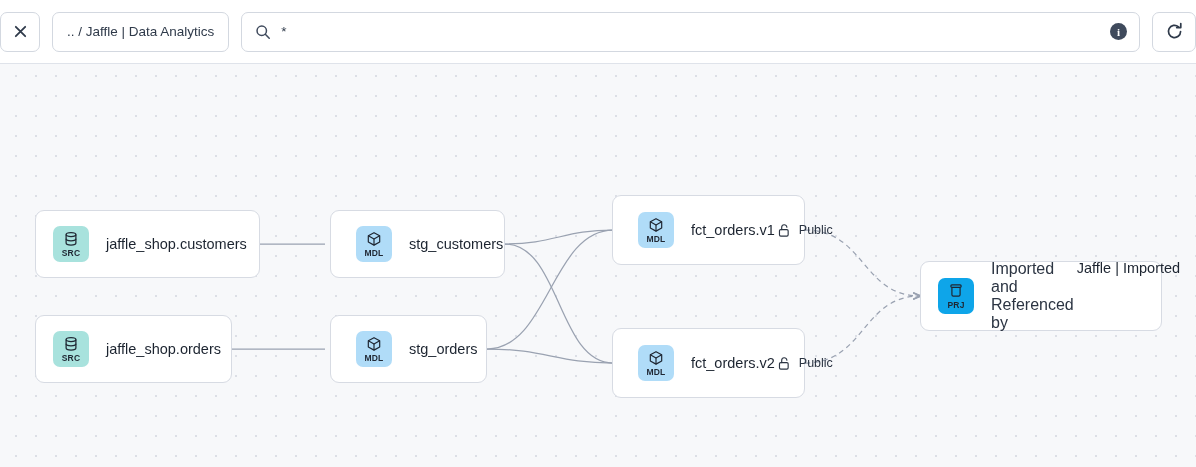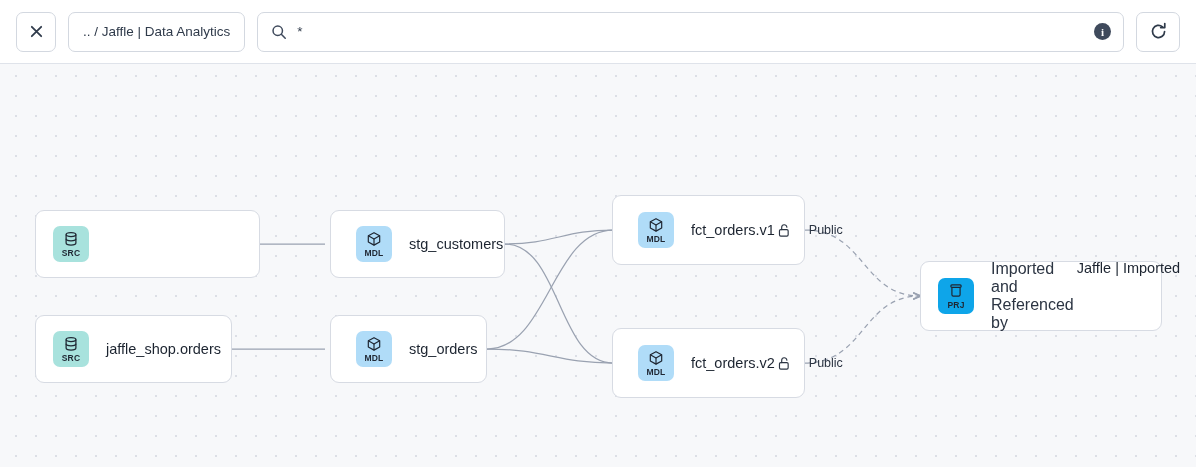--- a/index.html
+++ b/index.html
@@ -10,21 +10,21 @@
     overflow: hidden;
   }
 
   
   #toolbar {
     position: absolute; top: 0; left: 0;
     width: 1196px; height: 64px;
     background: #ffffff;
     border-bottom: 1px solid #dfe3ea;
     display: flex; align-items: center;
-    padding: 0 16px;
+    padding: 0 0;
     gap: 12px;
     z-index: 5;
   }
   .tb-btn {
     height: 40px; min-width: 40px;
     background: #ffffff;
     border: 1px solid #d3d8e0;
     border-radius: 7px;
     display: flex; align-items: center; justify-content: center;
     color: #2f3a4a;
@@ -113,21 +113,21 @@
   .badge-mdl { background: #b0dcf8; margin-left: 8px; }
   .badge-prj { background: #0ea5e9; }
 
   .node-label {
     font-size: 14.5px;
     color: #1c2430;
     white-space: nowrap;
   }
   .node-stack { display: flex; gap: 3px; }
   .sub-line {
-    display: flex; align-items: center; gap: 19px;
+    display: flex; align-items: center; gap: 9px;
     font-size: 12.5px; color: #2b3442;
   }
   .prj-top { font-size: 16px; color: #2b3442; }
   .prj-bottom { font-size: 14.5px; color: #1c2430; white-space: nowrap; }
 </style>
 </head>
 <body>
 
 <div id="toolbar">
 
@@ -190,20 +190,21 @@
 
   <div class="node" style="left:35px; top:146px; width:225px; height:68px;">
     <div class="badge badge-src">
       <svg width="16" height="16" viewBox="0 0 18 18">
         <ellipse cx="9" cy="4" rx="5.5" ry="2.3" fill="none" stroke="#1f2733" stroke-width="1.4"></ellipse>
         <path d="M3.5 4 V13.6 C3.5 14.9 6 15.9 9 15.9 C12 15.9 14.5 14.9 14.5 13.6 V4" fill="none" stroke="#1f2733" stroke-width="1.4"></path>
         <path d="M3.5 8.8 C3.5 10.1 6 11.1 9 11.1 C12 11.1 14.5 10.1 14.5 8.8" fill="none" stroke="#1f2733" stroke-width="1.4"></path>
       </svg>
       <span class="b-txt">SRC</span>
     </div>
+    <span class="node-label">jaffle_shop.customers</span>
   </div>
 
   <div class="node" style="left:35px; top:251px; width:197px; height:68px;">
     <div class="badge badge-src">
       <svg width="16" height="16" viewBox="0 0 18 18">
         <ellipse cx="9" cy="4" rx="5.5" ry="2.3" fill="none" stroke="#1f2733" stroke-width="1.4"></ellipse>
         <path d="M3.5 4 V13.6 C3.5 14.9 6 15.9 9 15.9 C12 15.9 14.5 14.9 14.5 13.6 V4" fill="none" stroke="#1f2733" stroke-width="1.4"></path>
         <path d="M3.5 8.8 C3.5 10.1 6 11.1 9 11.1 C12 11.1 14.5 10.1 14.5 8.8" fill="none" stroke="#1f2733" stroke-width="1.4"></path>
       </svg>
       <span class="b-txt">SRC</span>

